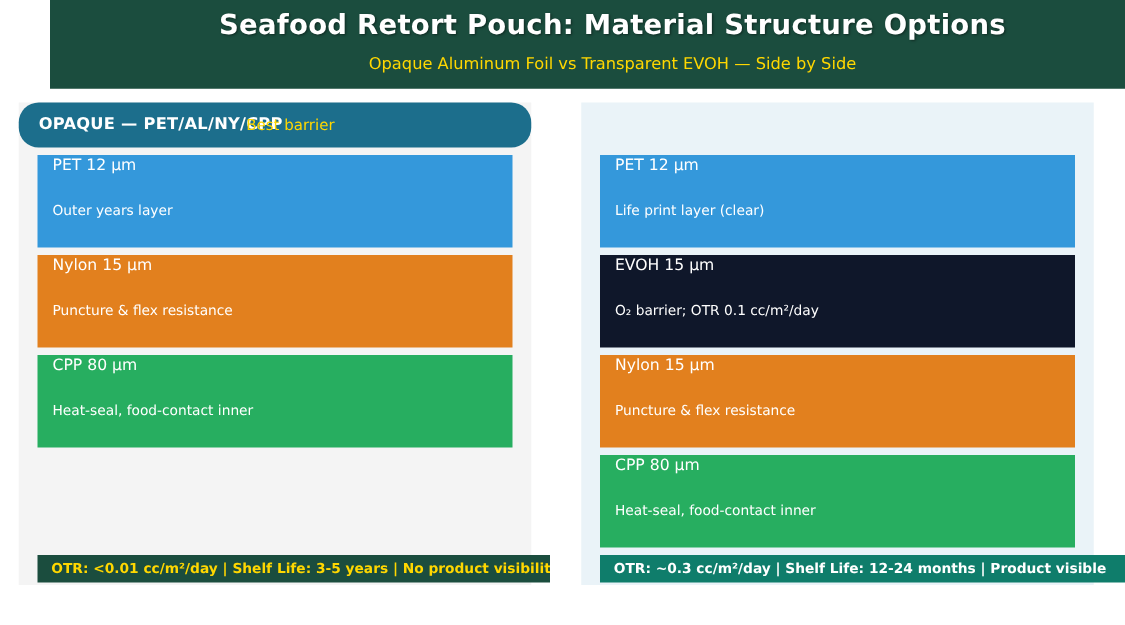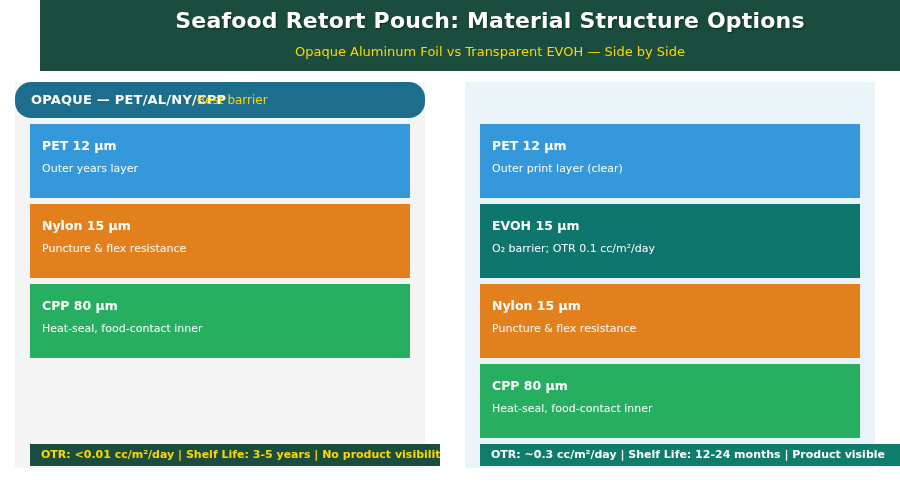--- a/index.html
+++ b/index.html
@@ -104,24 +104,24 @@
   .layer {
     position: relative;
     width: 380px;
     height: 74px;
     margin-bottom: 6px;
     box-sizing: border-box;
   }
   .layer-name {
     position: absolute;
     left: 12px;
-    top: 14px;
+    top: 0;
     color: #ffffff;
     font-size: 12.5px;
-    font-weight: bold;
+    font-weight: normal;
     white-space: nowrap;
   }
   .layer-desc {
     position: absolute;
     left: 12px;
     top: 38px;
     color: #ffffff;
     font-size: 11px;
     font-weight: normal;
     white-space: nowrap;
@@ -189,23 +189,23 @@
     <div class="stat-bar" style="background: rgb(27, 77, 62); color: rgb(255, 215, 0);">
       <span class="stat-text">OTR: &lt;0.01 cc/m²/day  |  Shelf Life: 3-5 years  |  No product visibility</span>
     </div>
   </div>
 
   <div class="panel panel-right" style="background: rgb(234, 243, 248);">
 
     <div class="layers">
       <div class="layer" id="L1-0" style="background: rgb(52, 152, 219);">
         <span class="layer-name">PET  12 µm</span>
-        <span class="layer-desc">Outer print layer (clear)</span>
-      </div>
-      <div class="layer" id="L1-1" style="background: #0f766e;">
+        <span class="layer-desc">Life print layer (clear)</span>
+      </div>
+      <div class="layer" id="L1-1" style="background: #0f172a;">
         <span class="layer-name">EVOH  15 µm</span>
         <span class="layer-desc">O₂ barrier; OTR 0.1 cc/m²/day</span>
       </div>
       <div class="layer" id="L1-2" style="background: rgb(226, 128, 30);">
         <span class="layer-name">Nylon  15 µm</span>
         <span class="layer-desc">Puncture &amp; flex resistance</span>
       </div>
       <div class="layer" id="L1-3" style="background: rgb(39, 174, 96);">
         <span class="layer-name">CPP  80 µm</span>
         <span class="layer-desc">Heat-seal, food-contact inner</span>

